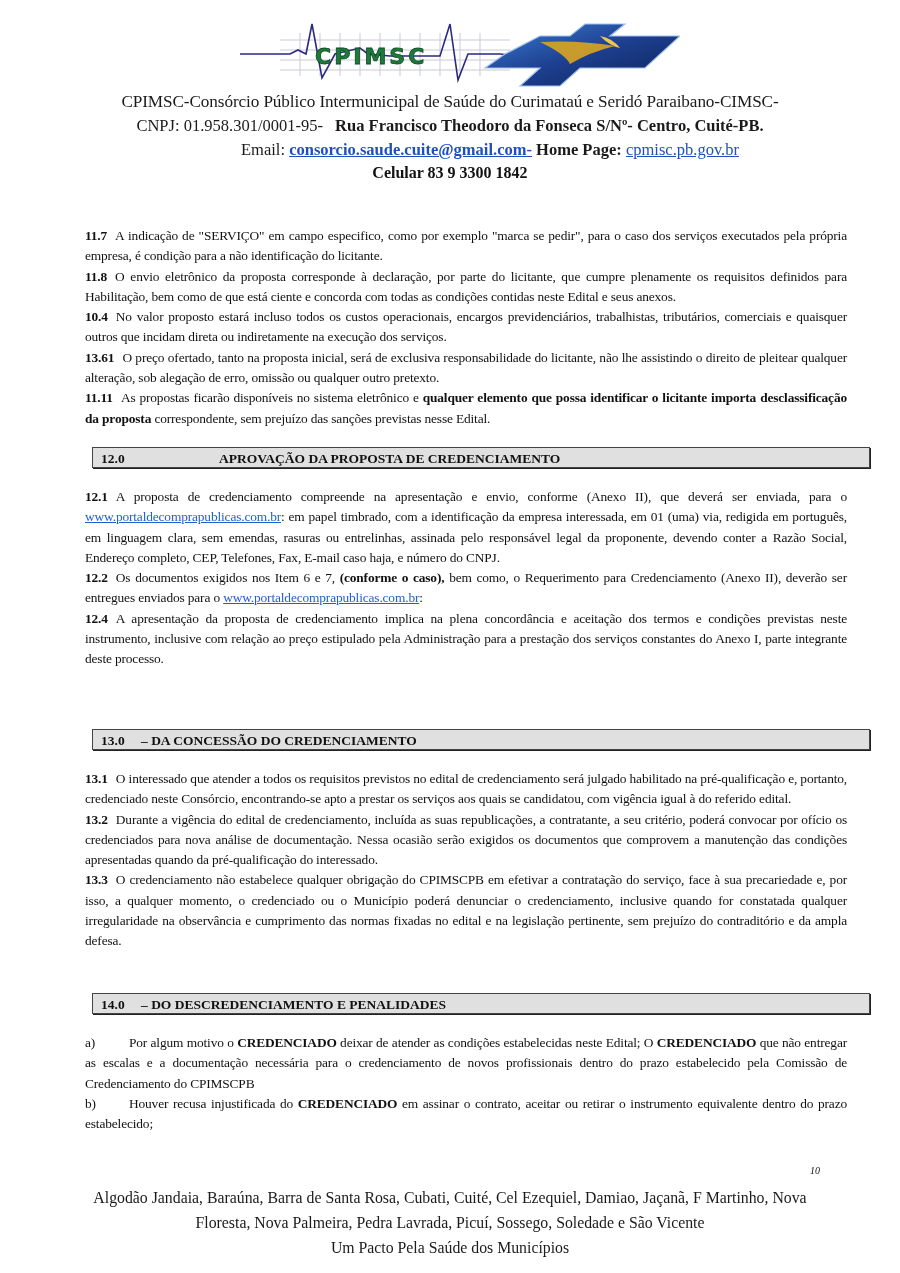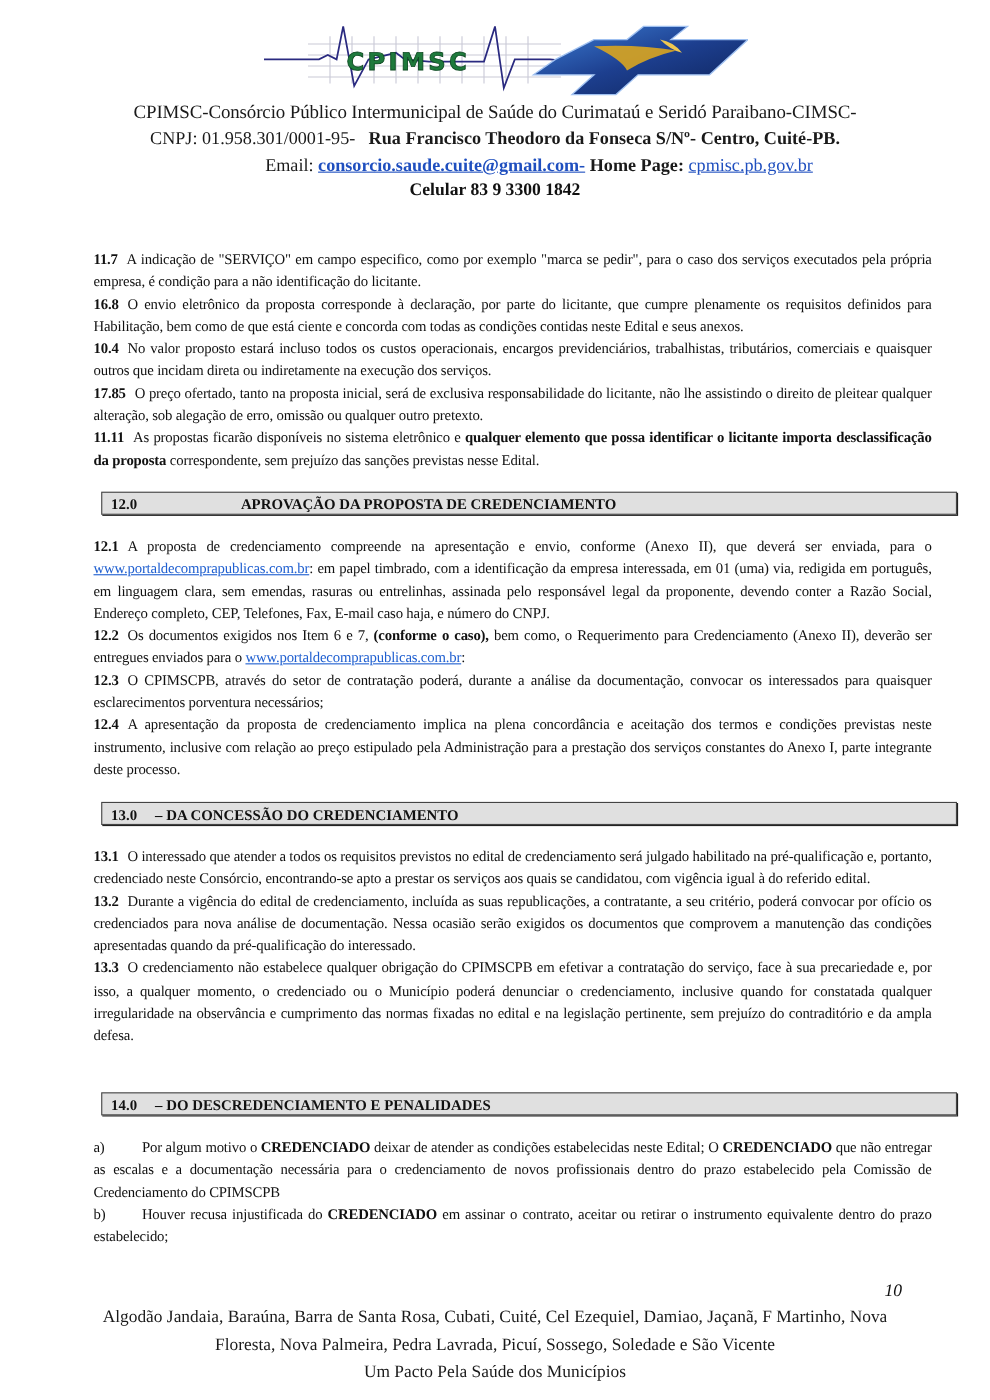--- a/index.html
+++ b/index.html
@@ -24,21 +24,21 @@
   .num { font-weight: bold; margin-right: 8px; }
   .bullet { display: inline-block; width: 44px; }
 
   .sec { position: absolute; left: 92px; width: 778px; height: 21px; background: #e0e0e0;
          border: 1px solid #444; box-shadow: 1px 1px 0 #222; font-weight: bold; font-size: 13.5px;
          line-height: 21px; box-sizing: border-box; padding-left: 8px; }
   .sec .snum { display: inline-block; }
   .sec12 .snum { width: 118px; }
   .sec13 .snum, .sec14 .snum { width: 40px; }
 
-  .pageno { position: absolute; right: 80px; top: 1165px; font-style: italic; font-size: 16px; }
+  .pageno { position: absolute; right: 80px; top: 1165px; font-style: italic; font-size: 10px; }
   .foot { position: absolute; left: 0; width: 900px; text-align: center; font-size: 15.8px; color: #1a1a1a; }
   .f1 { top: 1189px; }
   .f2 { top: 1214px; }
   .f3 { top: 1239px; }
 </style>
 </head>
 <body>
 
 <div class="logo">
   <svg width="440" height="72" viewBox="0 0 440 72">
@@ -86,33 +86,32 @@
 <div class="hdr hdr3">
   <span>Email:</span>
   <a class="email">consorcio.saude.cuite@gmail.com-</a>
   <span class="hp-label">Home Page:</span>
   <a>cpmisc.pb.gov.br</a>
 </div>
 <div class="hdr hdr4">Celular 83 9 3300 1842</div>
 
 <div class="body-text" style="top:226px;">
   <p><span class="num">11.7</span><span>A indicação de "SERVIÇO" em campo especifico, como por exemplo "marca se pedir", para o caso dos serviços executados pela própria empresa, é condição para a não identificação do licitante.</span></p>
-  <p><span class="num">16.8</span><span>O envio eletrônico da proposta corresponde à declaração, por parte do licitante, que cumpre plenamente os requisitos definidos para Habilitação, bem como de que está ciente e concorda com todas as condições contidas neste Edital e seus anexos.</span></p>
+  <p><span class="num">11.8</span><span>O envio eletrônico da proposta corresponde à declaração, por parte do licitante, que cumpre plenamente os requisitos definidos para Habilitação, bem como de que está ciente e concorda com todas as condições contidas neste Edital e seus anexos.</span></p>
   <p><span class="num">10.4</span><span>No valor proposto estará incluso todos os custos operacionais, encargos previdenciários, trabalhistas, tributários, comerciais e quaisquer outros que incidam direta ou indiretamente na execução dos serviços.</span></p>
-  <p><span class="num">17.85</span><span>O preço ofertado, tanto na proposta inicial, será de exclusiva responsabilidade do licitante, não lhe assistindo o direito de pleitear qualquer alteração, sob alegação de erro, omissão ou qualquer outro pretexto.</span></p>
+  <p><span class="num">13.61</span><span>O preço ofertado, tanto na proposta inicial, será de exclusiva responsabilidade do licitante, não lhe assistindo o direito de pleitear qualquer alteração, sob alegação de erro, omissão ou qualquer outro pretexto.</span></p>
   <p><span class="num">11.11</span><span>As propostas ficarão disponíveis no sistema eletrônico e </span><b>qualquer elemento que possa identificar o licitante importa desclassificação da proposta</b><span> correspondente, sem prejuízo das sanções previstas nesse Edital.</span></p>
 </div>
 
 <div class="sec sec12" style="top:447px;">
   <span class="snum">12.0</span><span>APROVAÇÃO DA PROPOSTA DE CREDENCIAMENTO</span>
 </div>
 <div class="body-text" style="top:487px;">
   <p><span class="num">12.1</span><span>A proposta de credenciamento compreende na apresentação e envio, conforme (Anexo II), que deverá ser enviada, para o </span><a>www.portaldecomprapublicas.com.br</a><span>: em papel timbrado, com a identificação da empresa interessada, em 01 (uma) via, redigida em português, em linguagem clara, sem emendas, rasuras ou entrelinhas, assinada pelo responsável legal da proponente, devendo conter a Razão Social, Endereço completo, CEP, Telefones, Fax, E-mail caso haja, e número do CNPJ.</span></p>
   <p><span class="num">12.2</span><span>Os documentos exigidos nos Item 6 e 7, </span><b>(conforme o caso),</b><span> bem como, o Requerimento para Credenciamento (Anexo II), deverão ser entregues enviados para o </span> <a>www.portaldecomprapublicas.com.br</a><span>:</span></p>
-  <p><span class="num">12.3</span><span>O CPIMSCPB, através do setor de contratação poderá, durante a análise da documentação, convocar os interessados para quaisquer esclarecimentos porventura necessários;</span></p>
   <p><span class="num">12.4</span><span>A apresentação da proposta de credenciamento implica na plena concordância e aceitação dos termos e condições previstas neste instrumento, inclusive com relação ao preço estipulado pela Administração para a prestação dos serviços constantes do Anexo I, parte integrante deste processo.</span></p>
 </div>
 
 <div class="sec sec13" style="top:729px;">
   <span class="snum">13.0</span><span>– DA CONCESSÃO DO CREDENCIAMENTO</span>
 </div>
 <div class="body-text" style="top:769px;">
   <p><span class="num">13.1</span><span>O interessado que atender a todos os requisitos previstos no edital de credenciamento será julgado habilitado na pré-qualificação e, portanto, credenciado neste Consórcio, encontrando-se apto a prestar os serviços aos quais se candidatou, com vigência igual à do referido edital.</span></p>
   <p><span class="num">13.2</span><span>Durante a vigência do edital de credenciamento, incluída as suas republicações, a contratante, a seu critério, poderá convocar por ofício os credenciados para nova análise de documentação. Nessa ocasião serão exigidos os documentos que comprovem a manutenção das condições apresentadas quando da pré-qualificação do interessado.</span></p>
   <p><span class="num">13.3</span><span>O credenciamento não estabelece qualquer obrigação do CPIMSCPB em efetivar a contratação do serviço, face à sua precariedade e, por isso, a qualquer momento, o credenciado ou o Município poderá denunciar o credenciamento, inclusive quando for constatada qualquer irregularidade na observância e cumprimento das normas fixadas no edital e na legislação pertinente, sem prejuízo do contraditório e da ampla defesa.</span></p>

